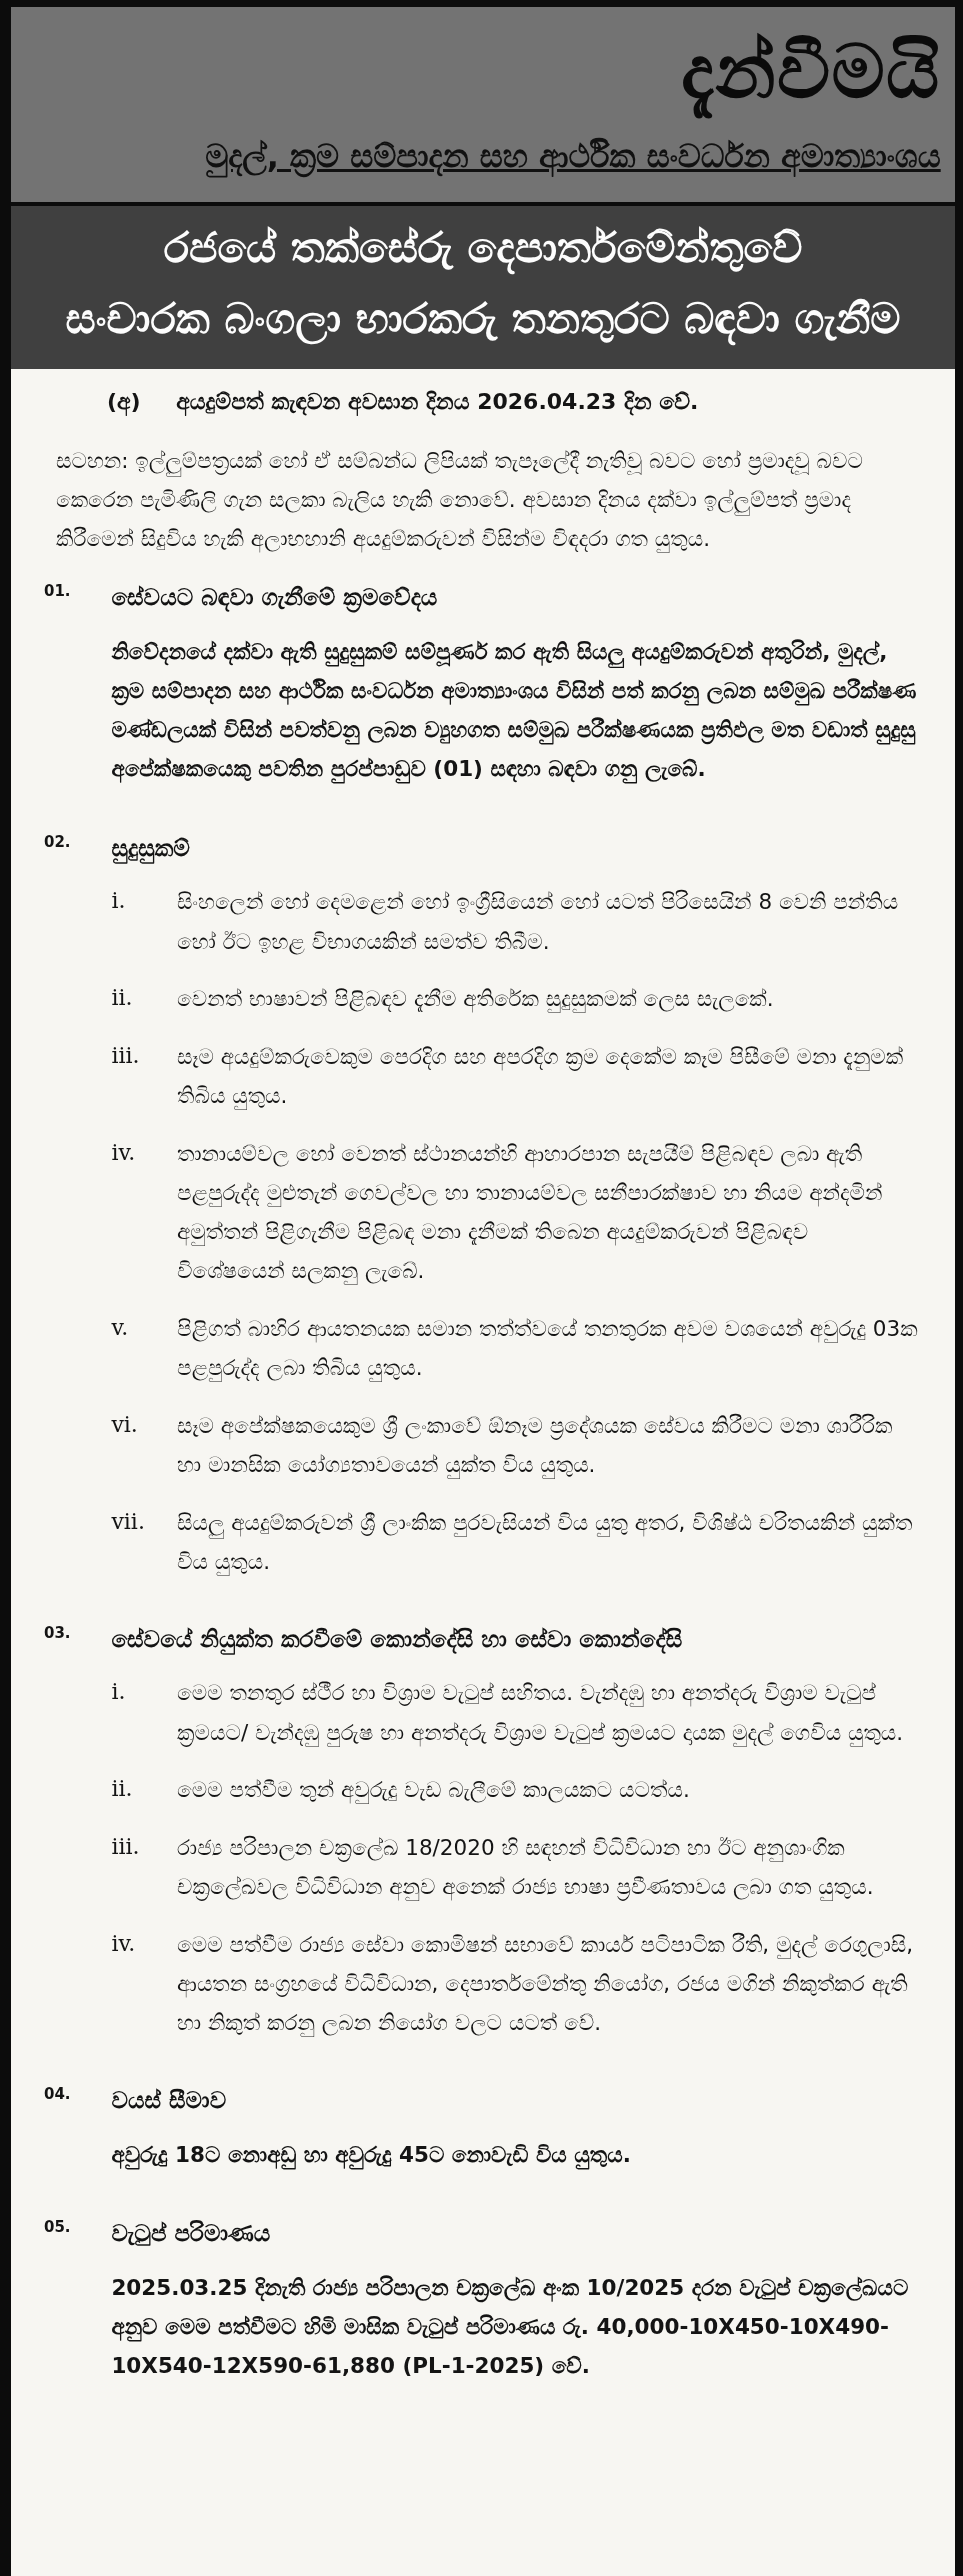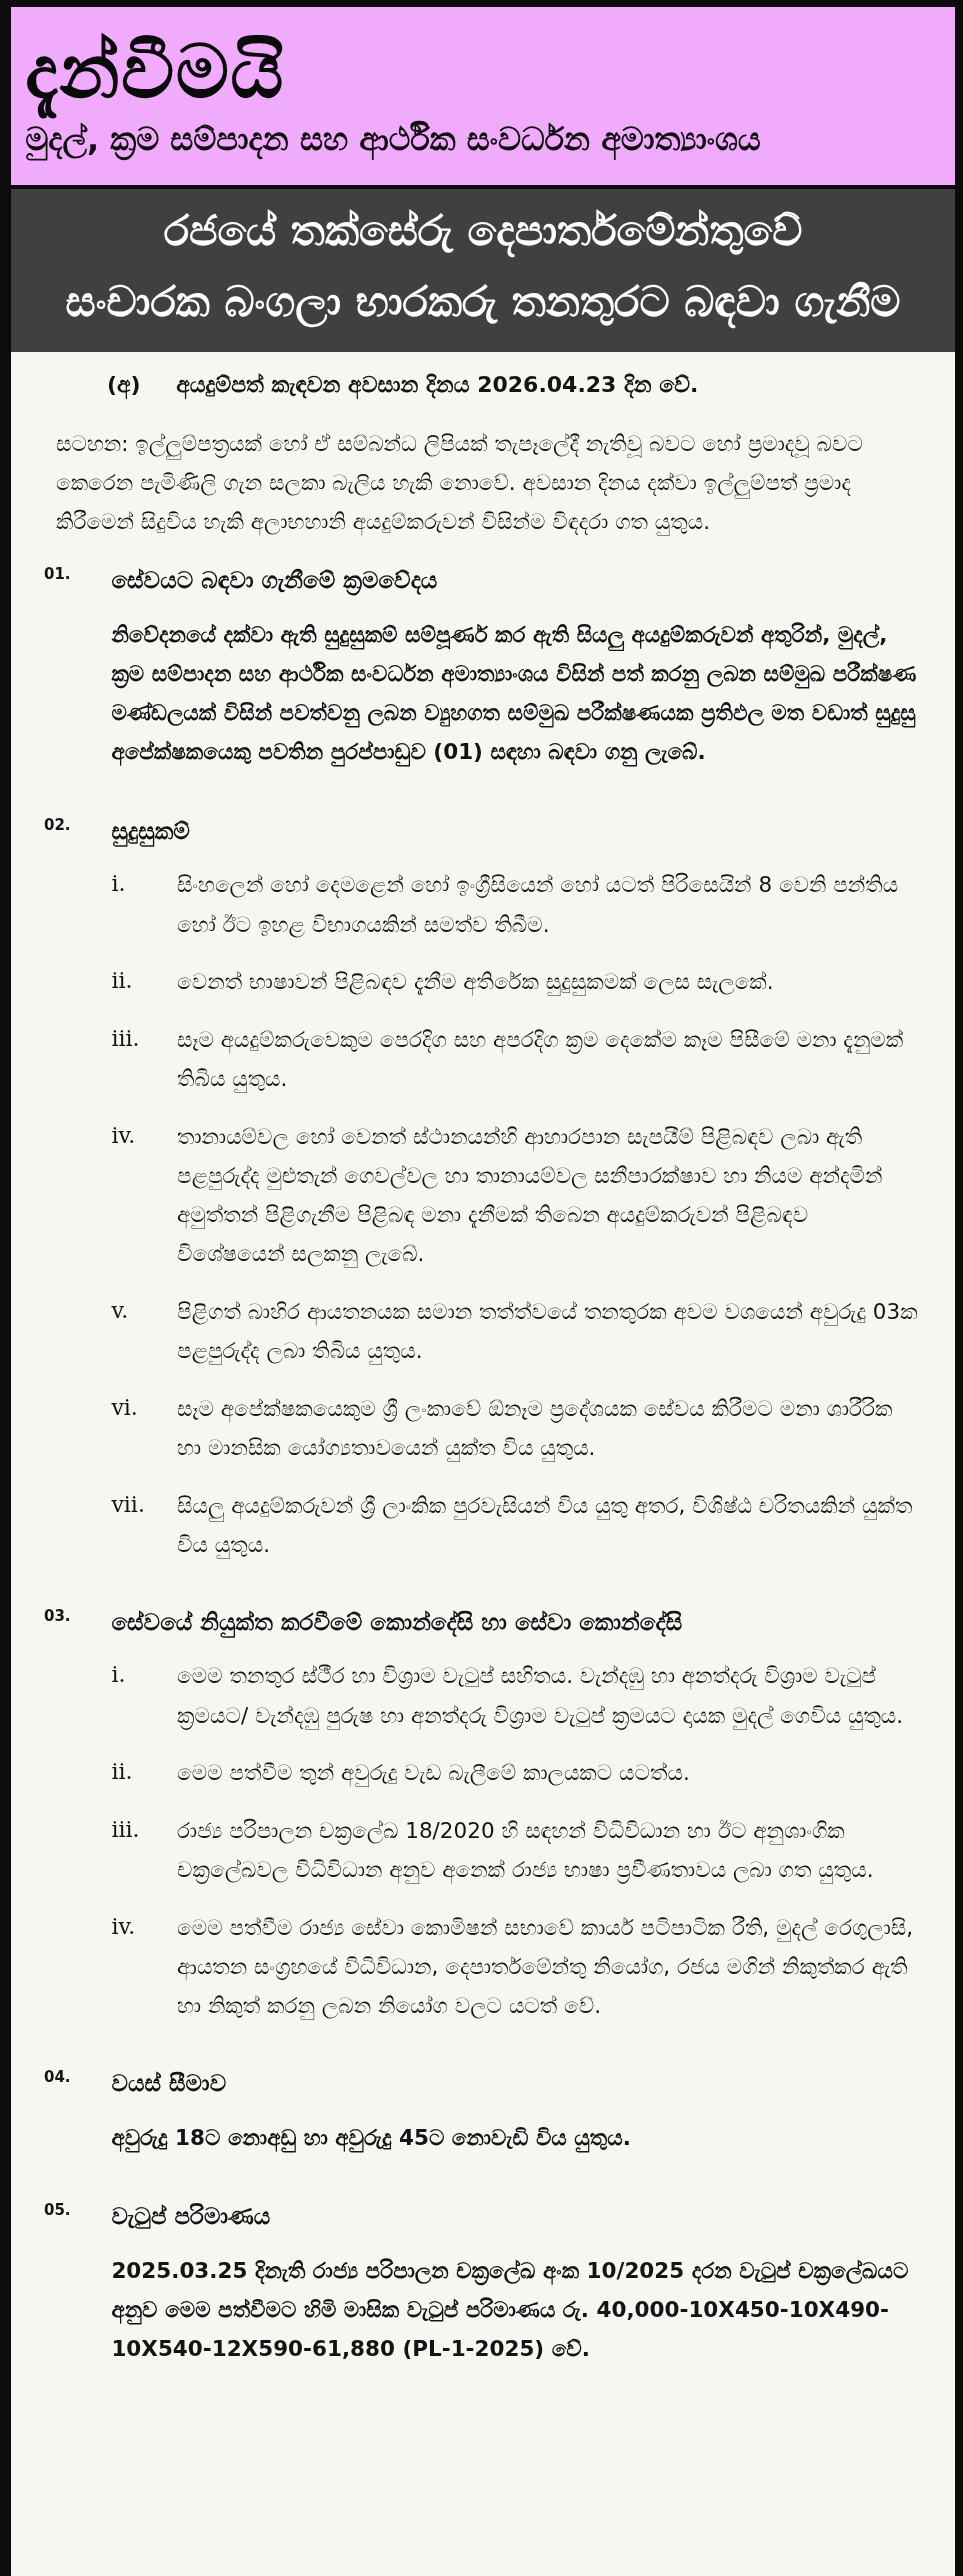--- a/index.html
+++ b/index.html
@@ -4,29 +4,29 @@
 <style>
   html,body{margin:0;padding:0;background:#2a2a2a;}
   .page{
     width:963px;min-height:2576px;margin:0 auto;box-sizing:border-box;
     background:#f7f6f2;color:#141414;position:relative;
     border-left:11.4px solid #0c0c0c;border-right:8.6px solid #0c0c0c;border-top:7.2px solid #0c0c0c;
     font-family:"DejaVu Sans","Liberation Sans",sans-serif;
   }
   
   .header-box{
-    background:#f0abfc;border-bottom:4.3px solid #0c0c0c;
-    text-align:left;padding:21.5px 14.3px 27px 14.3px;
+    background:#737373;border-bottom:4.3px solid #0c0c0c;
+    text-align:right;padding:21.5px 14.3px 27px 14.3px;
   }
   .doc-title{
     margin:0;font-size:74px;line-height:1.15;font-weight:800;color:#0b0b0b;
     letter-spacing:1.4px;
   }
   .ministry{
-    margin-top:6px;font-size:32px;font-weight:700;color:#111;
+    margin-top:23px;font-size:32px;font-weight:700;color:#111;text-decoration:underline;
   }
   
   .banner{
     background:#404040;color:#fdfdfd;text-align:center;
     padding:21.5px 7.2px 29px 7.2px;
   }
   .banner-line{font-size:42px;font-weight:800;line-height:1.0;}
   .banner-line + .banner-line{margin-top:29px;}
   
   .body{padding:5.7px 33px 7.2px 33px;font-size:21.5px;line-height:1.82;}

